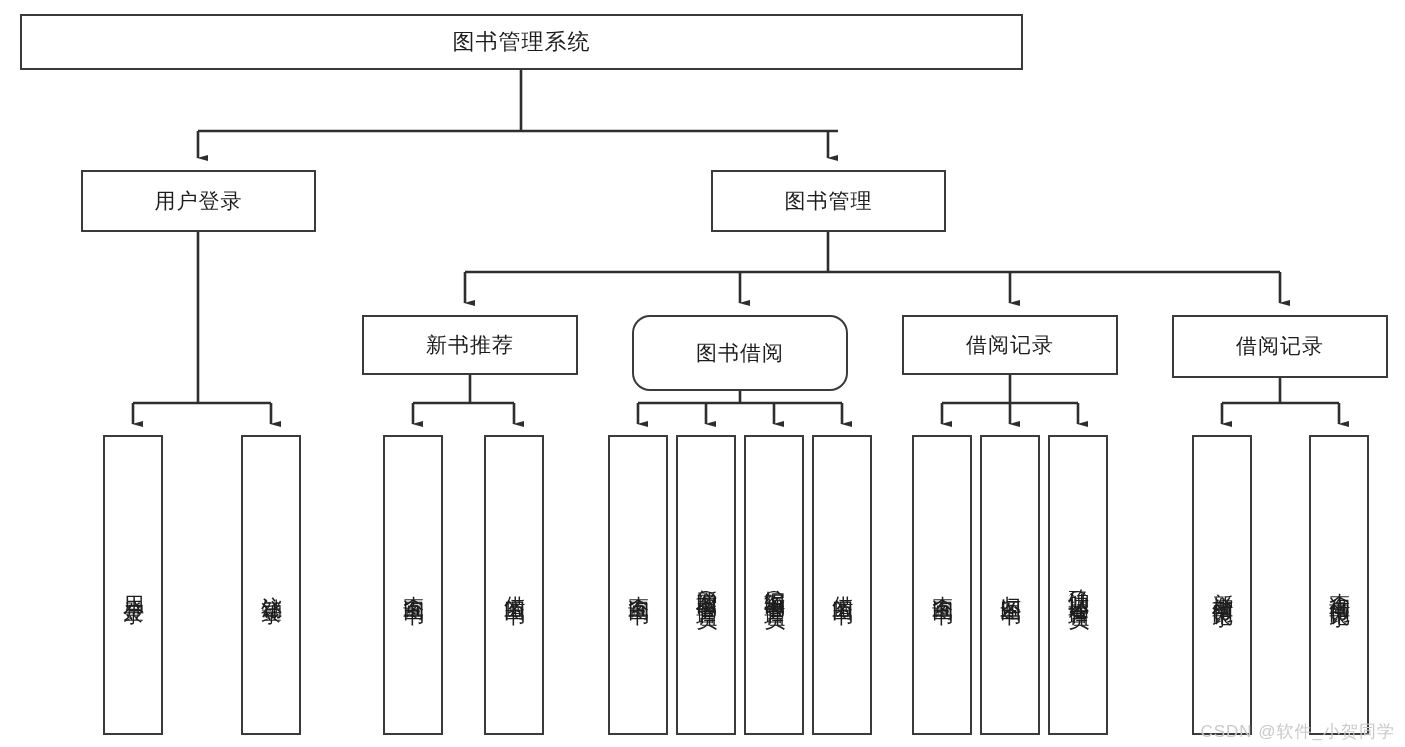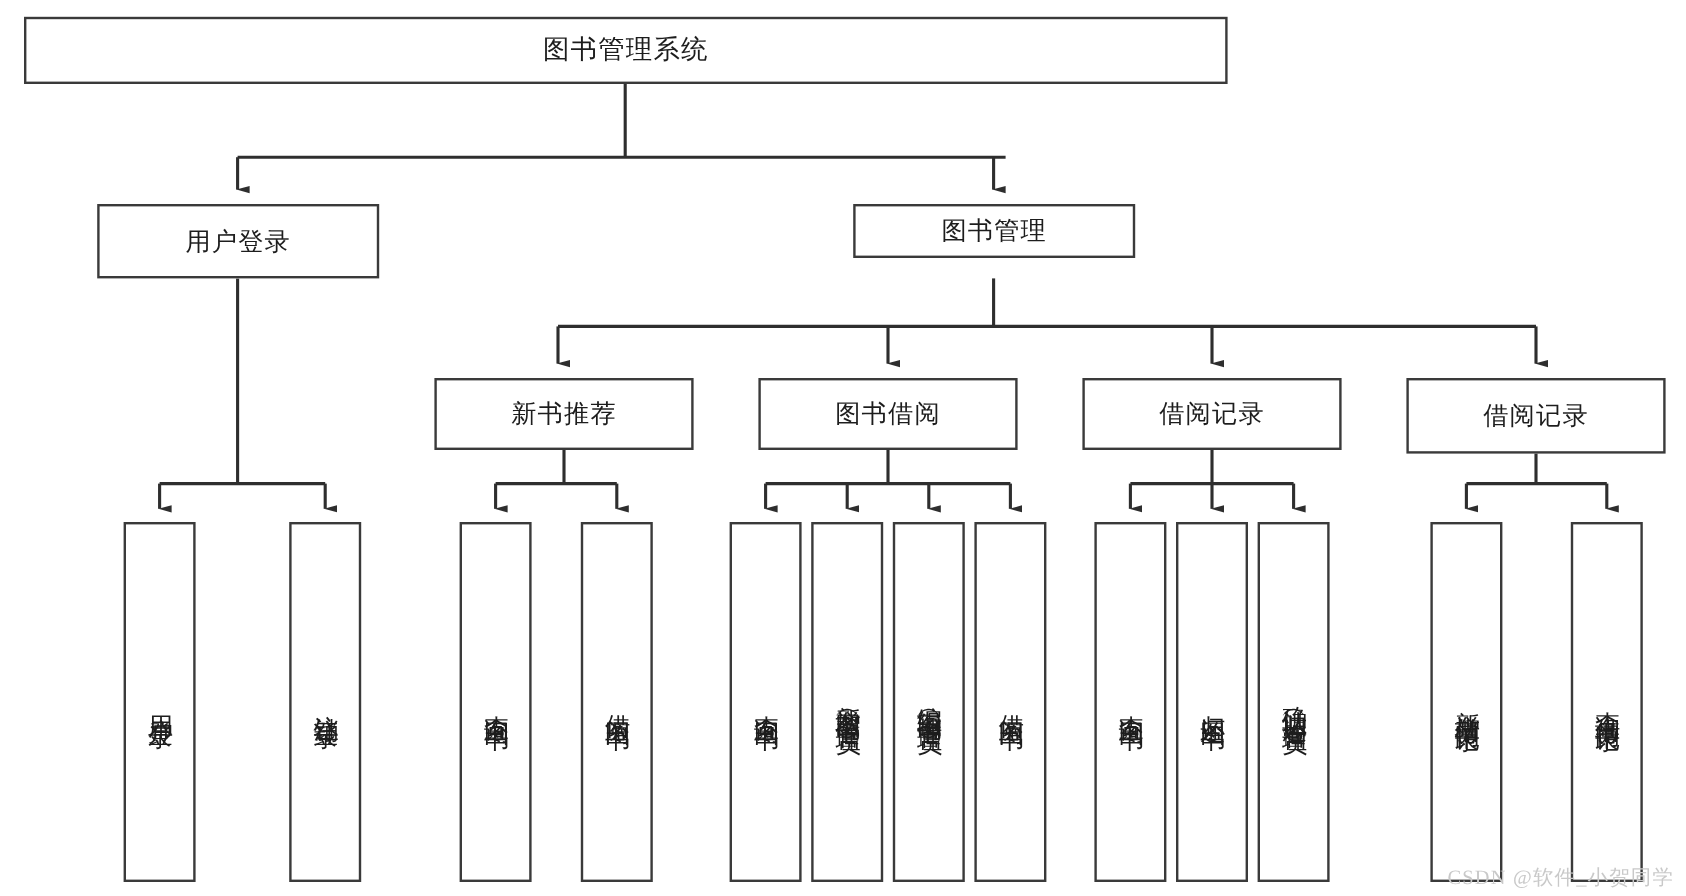--- a/index.html
+++ b/index.html
@@ -63,21 +63,21 @@
   
   #watermark{
     position:absolute;
     right:10px;
     bottom:4px;
     font-size:17px;
     color:#c9c9c9;
     letter-spacing:1px;
     z-index:5;
     white-space:nowrap;
-    font-family:Liberation Serif, serif;
+    font-family:Liberation Sans, sans-serif;
   }
 </style>
 </head>
 <body>
 
 <div id="canvas">
 
   <svg id="wires" viewBox="0 0 1405 747" width="1405" height="747">
     <defs>
       <marker id="arw" markerWidth="10" markerHeight="12" refX="3" refY="10" orient="auto" markerUnits="userSpaceOnUse">
@@ -128,28 +128,28 @@
     </g>
   </svg>
 
   <div class="node h root" style="left:20px; top:14px; width:1003px; height:56px;">
     <span class="lbl">图书管理系统</span>
   </div>
 
   <div class="node h" style="left:81px; top:170px; width:235px; height:62px;">
     <span class="lbl">用户登录</span>
   </div>
-  <div class="node h" style="left:711px; top:170px; width:235px; height:45px;">
+  <div class="node h" style="left:711px; top:170px; width:235px; height:62px;">
     <span class="lbl">图书管理</span>
   </div>
 
   <div class="node h" style="left:362px; top:315px; width:216px; height:60px;text-align:right;">
     <span class="lbl">新书推荐</span>
   </div>
-  <div class="node h" style="left:632px; top:315px; width:216px; height:60px;">
+  <div class="node h" style="left:632px; top:315px; width:216px; height:76px;border-radius:18px;">
     <span class="lbl">图书借阅</span>
   </div>
   <div class="node h" style="left:902px; top:315px; width:216px; height:60px;">
     <span class="lbl">借阅记录</span>
   </div>
   <div class="node h" style="left:1172px; top:315px; width:216px; height:63px;">
     <span class="lbl">借阅记录</span>
   </div>
 
   <div class="node v" style="left:103px; top:435px; width:60px; height:300px;">

